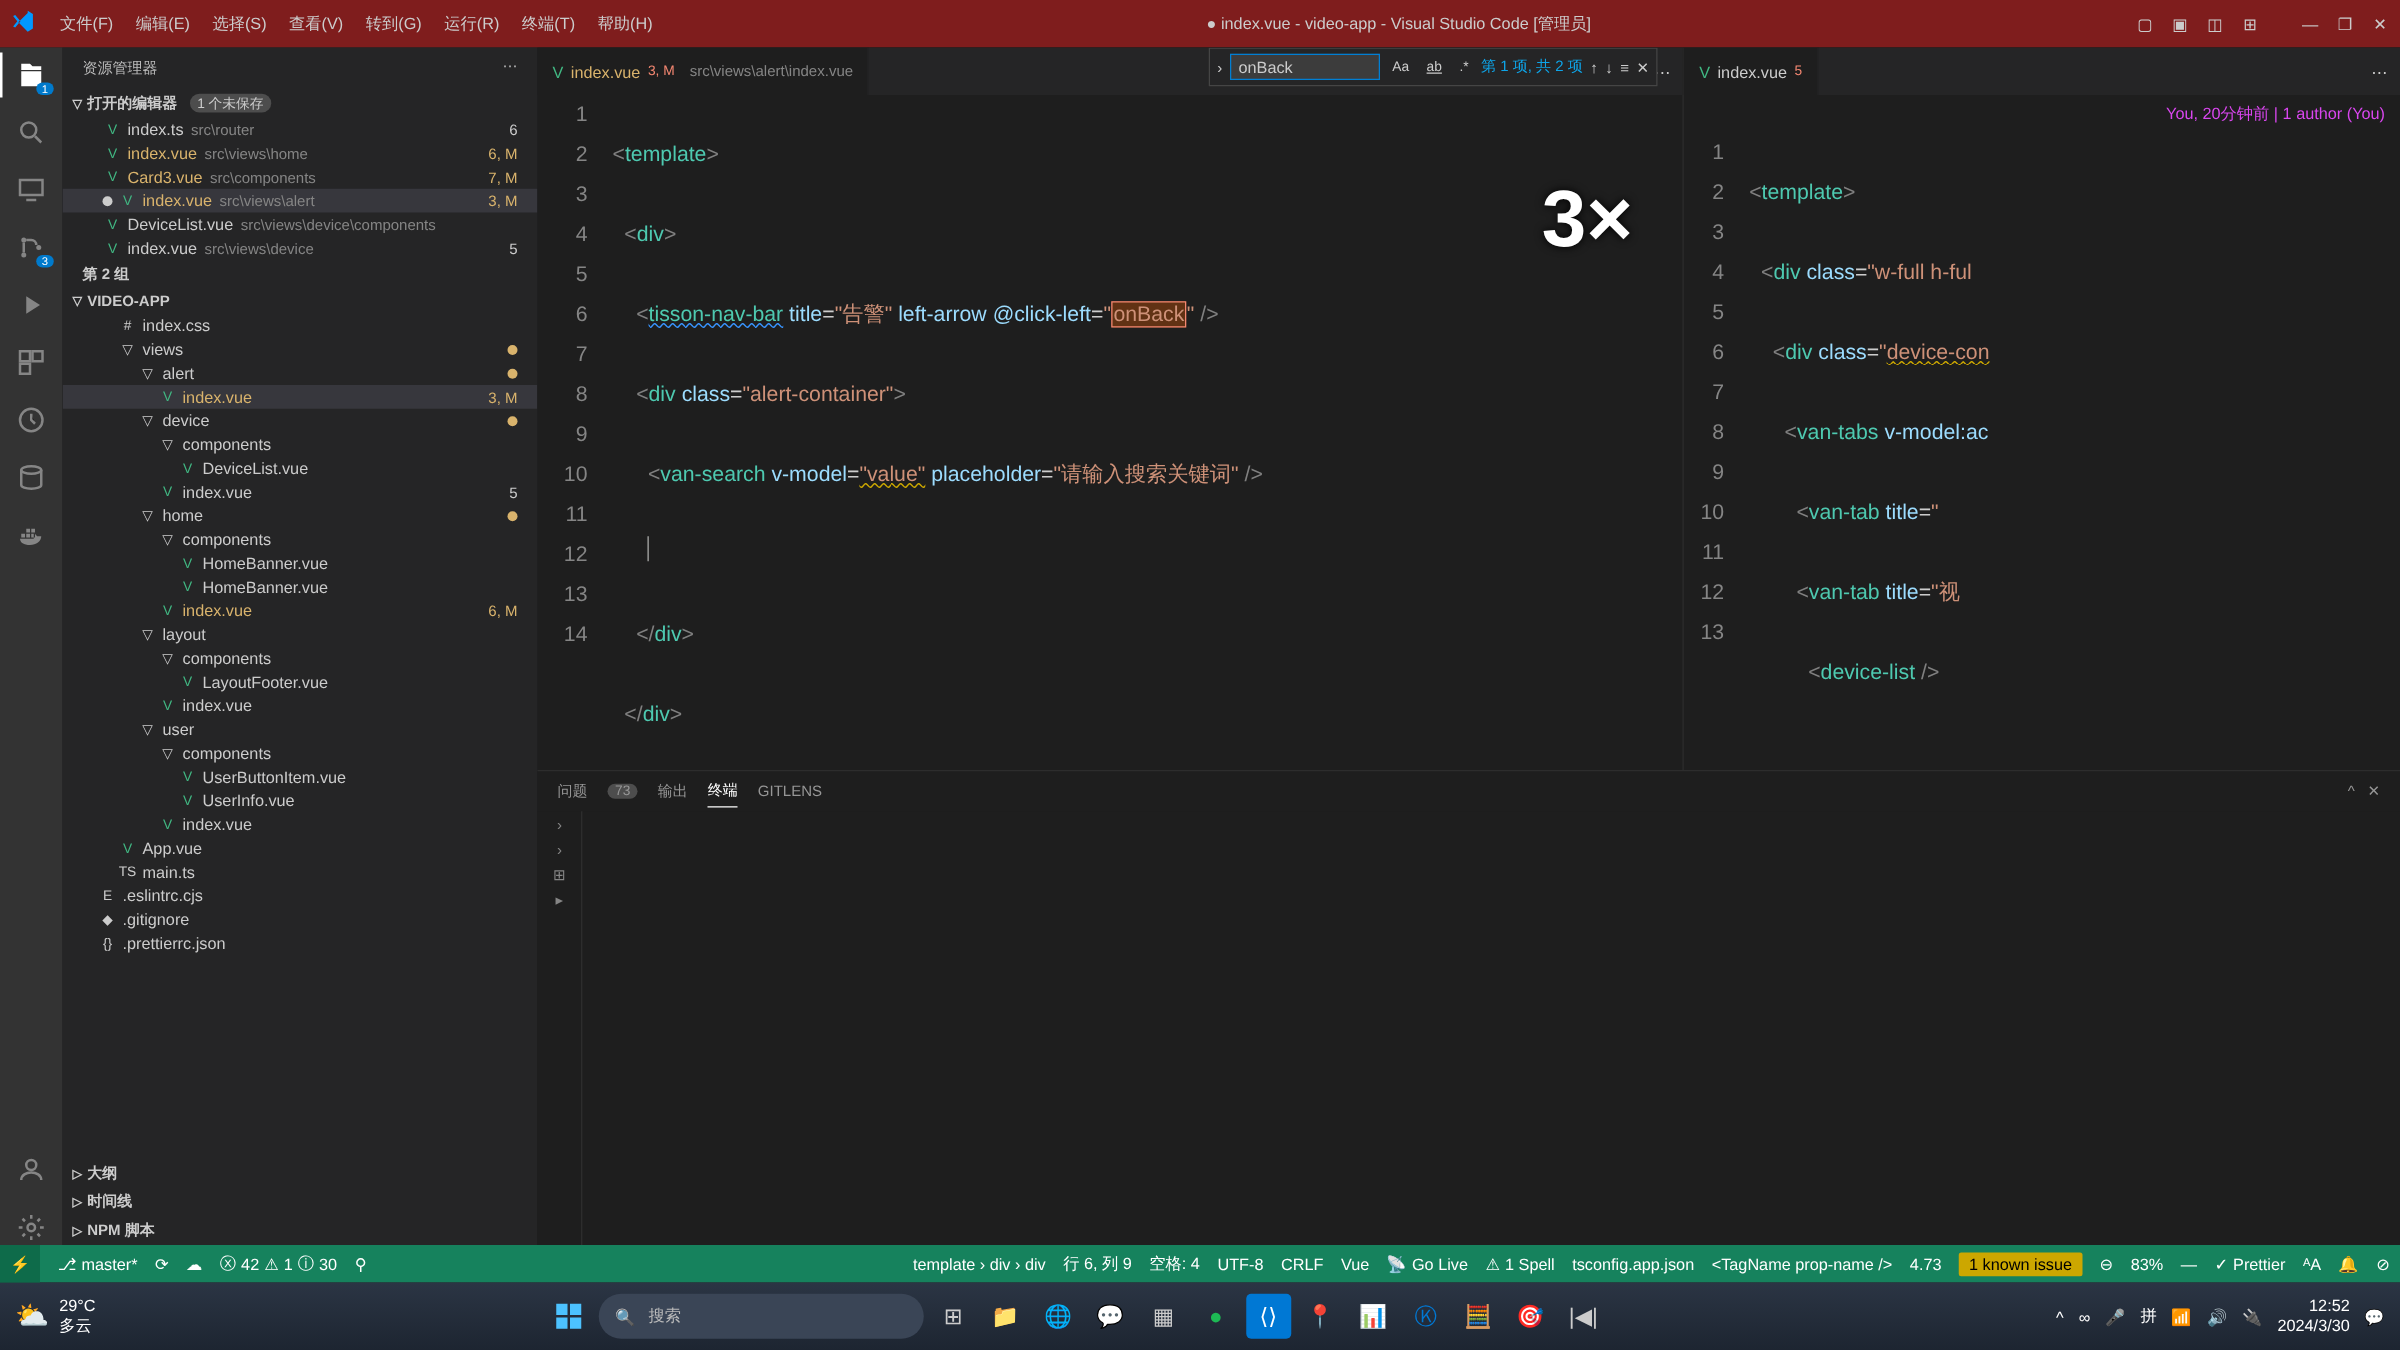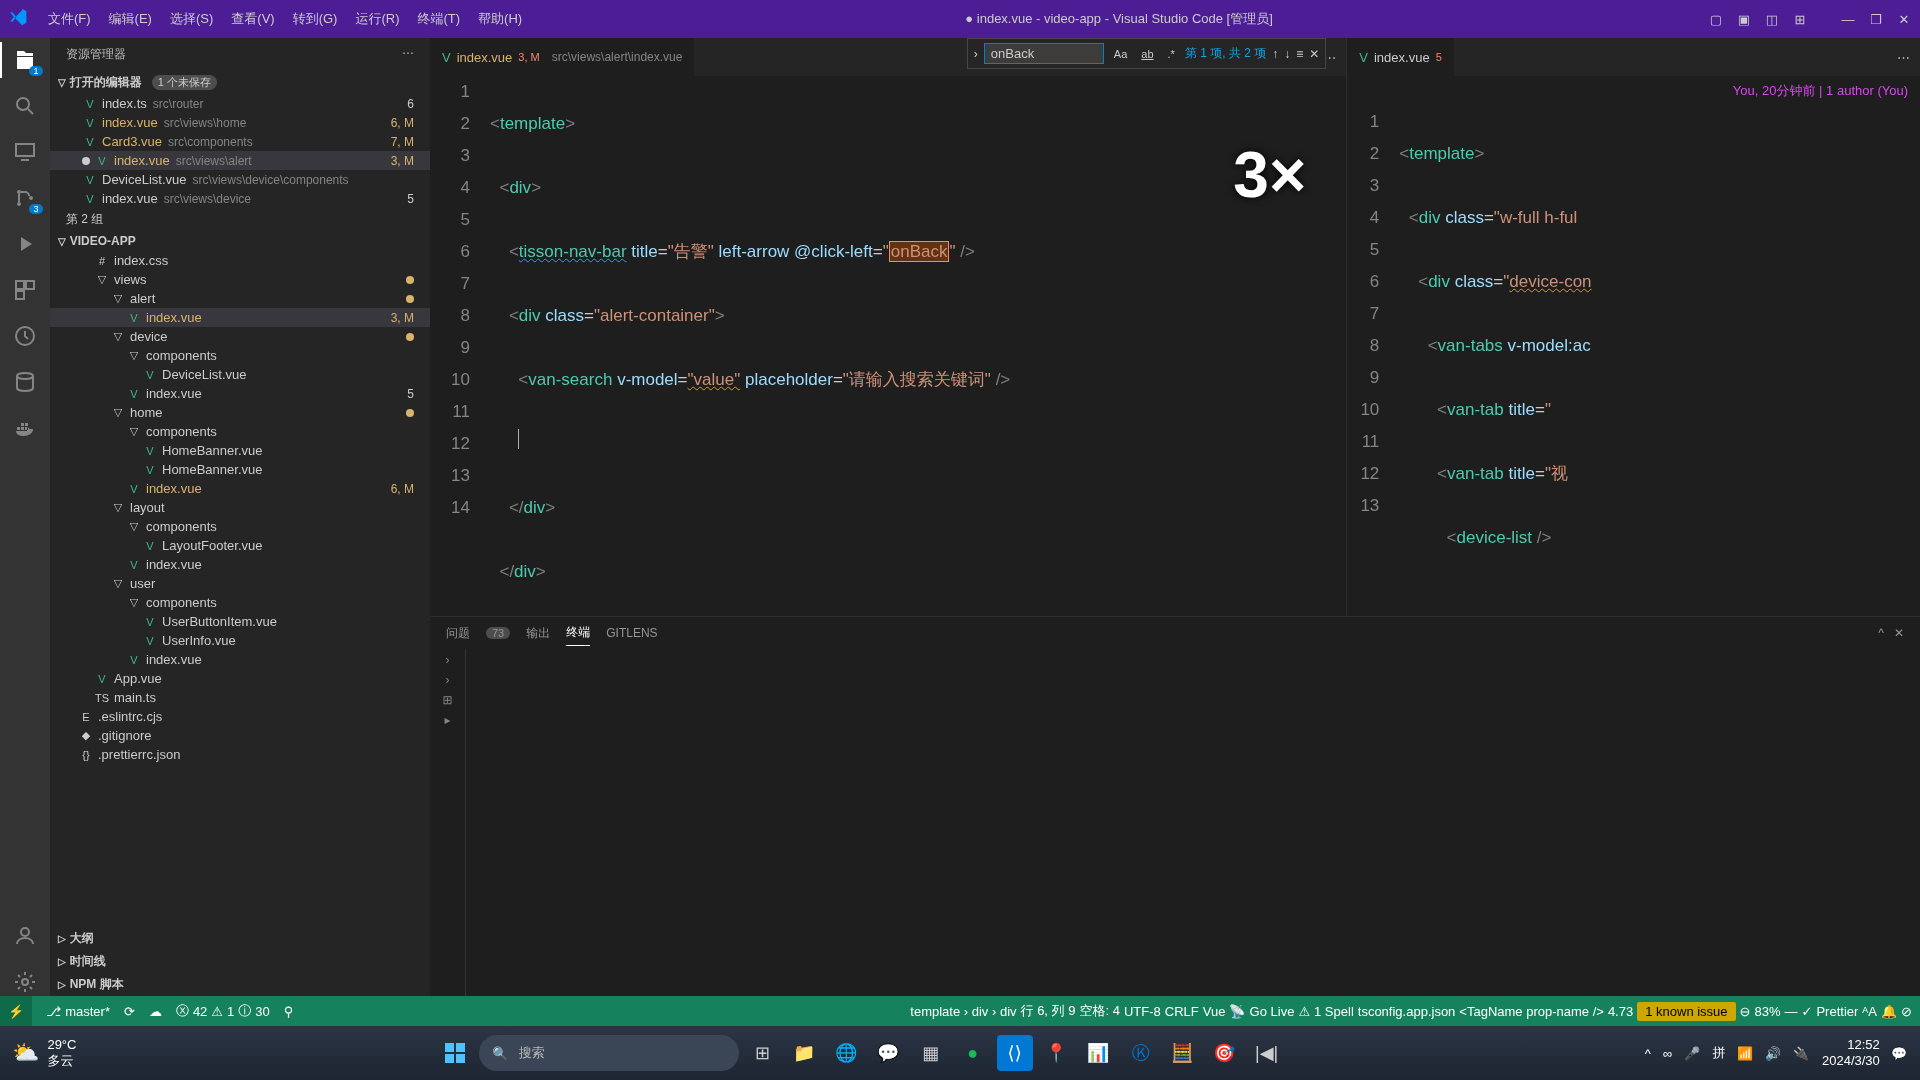--- a/index.html
+++ b/index.html
@@ -1,19 +1,19 @@
 <!DOCTYPE html>
 <html><head>
 <meta charset="utf-8">
 <style>
 * { margin: 0; padding: 0; box-sizing: border-box; font-family: "Segoe UI", Arial, sans-serif; }
 body { background: #1e1e1e; color: #cccccc; font-size: 13px; overflow: hidden; width: 1920px; height: 1080px; }
 
 
-.titlebar { height: 38px; background: #4c1d95; display: flex; align-items: center; padding: 4px 8px; }
+.titlebar { height: 38px; background: #7f1d1d; display: flex; align-items: center; padding: 4px 8px; }
 .titlebar .logo { width: 24px; height: 24px; margin-right: 8px; }
 .titlebar .menus { display: flex; gap: 2px; }
 .titlebar .menus span { padding: 4px 8px; cursor: pointer; }
 .titlebar .title { flex: 1; text-align: center; color: #cccccc; font-size: 13px; }
 .titlebar .title .dot { color: #cccccc; }
 .titlebar .right { display: flex; gap: 12px; align-items: center; }
 .titlebar .win-controls { display: flex; gap: 12px; margin-left: 20px; }
 .titlebar .icon-btn { width: 16px; height: 16px; cursor: pointer; display: flex; align-items: center; justify-content: center; }
 
 
@@ -99,21 +99,21 @@
 .panel-tabs .ptab.active { color: #ffffff; border-bottom: 1px solid #ffffff; }
 .panel-tabs .count-badge { background: #4d4d4d; border-radius: 8px; padding: 0 6px; font-size: 11px; }
 .panel-tabs .panel-actions { margin-left: auto; display: flex; gap: 10px; }
 .panel-body { flex: 1; display: flex; }
 .panel-gutter { width: 36px; background: #1e1e1e; display: flex; flex-direction: column; align-items: center; padding-top: 4px; gap: 6px; color: #858585; font-size: 12px; border-right: 1px solid #333; }
 .panel-content { flex: 1; background: #1e1e1e; }
 
 
 .status-bar { height: 30px; background: #16825d; display: flex; align-items: center; color: #ffffff; font-size: 13px; padding: 0 8px; gap: 14px; }
 .status-bar .left-items { display: flex; gap: 14px; align-items: center; }
-.status-bar .right-items { margin-left: auto; display: flex; gap: 4px; align-items: center; }
+.status-bar .right-items { margin-left: auto; display: flex; gap: 14px; align-items: center; }
 .status-bar .item { cursor: pointer; display: flex; align-items: center; gap: 4px; }
 .status-bar .warn-bg { background: #cca700; color: #000; padding: 2px 8px; border-radius: 2px; }
 .status-bar .remote { background: #0e6b4a; padding: 0 8px; height: 30px; display: flex; align-items: center; margin-left: -8px; }
 
 
 .taskbar { height: 54px; background: linear-gradient(#2b3544, #1d2531); display: flex; align-items: center; padding: 0 12px; gap: 8px; }
 .taskbar .weather { display: flex; align-items: center; gap: 8px; color: #ffffff; font-size: 13px; }
 .taskbar .weather-icon { font-size: 22px; }
 .taskbar .center { flex: 1; display: flex; justify-content: center; align-items: center; gap: 6px; }
 .taskbar .start { width: 36px; height: 36px; display: flex; align-items: center; justify-content: center; }
@@ -282,21 +282,21 @@
           <span class="status"></span>
         </div>
         <div class="file-item">
           <span class="indent" style="width:24px"></span>
           <span class="icon" style="color:#41b883">V</span>
           <span class="name">index.vue</span>
           <span class="path">src\views\device</span>
           <span class="status">5</span>
         </div>
       </div>
-    <div class="sidebar-section-title" style="padding-left:16px;font-weight:normal">
+    <div class="sidebar-section-title" style="padding-left:16px;font-weight:bold">
       <span>第 2 组</span>
     </div>
     <div class="sidebar-section-title">
       <span class="chev">▽</span>
       <span>VIDEO-APP</span>
     </div>
     <div id="tree" class="file-list">
         <div class="file-item">
           <span class="indent" style="width:36px"></span>
           <span class="icon" style="color:#cccccc">#</span>

